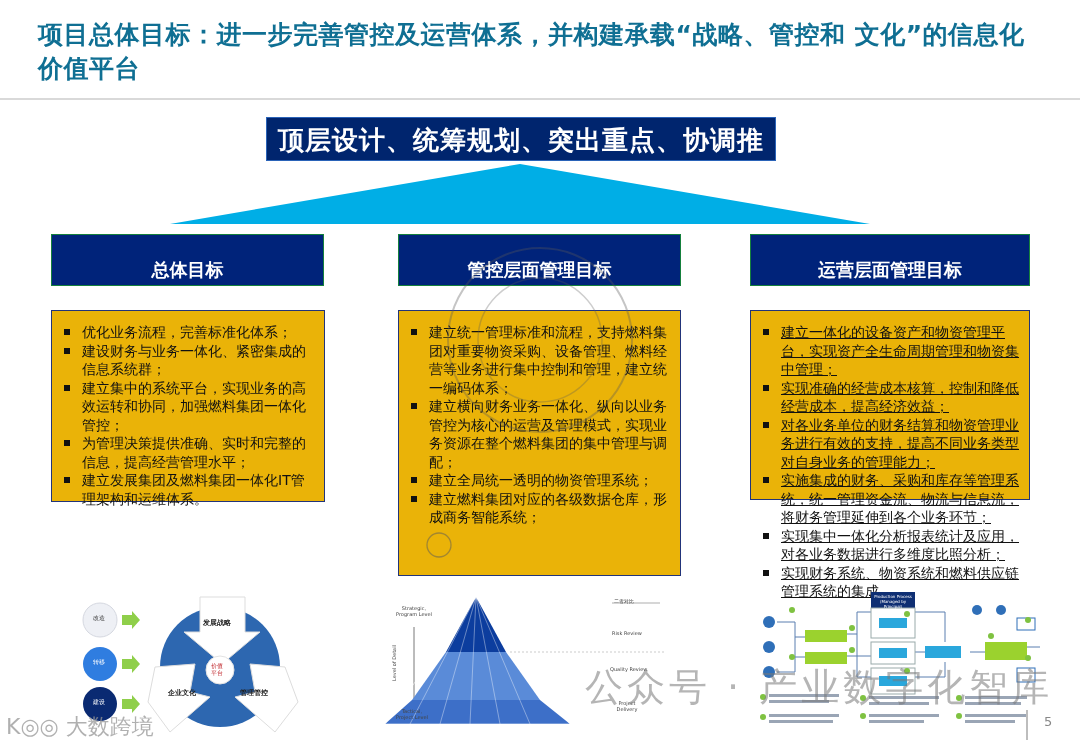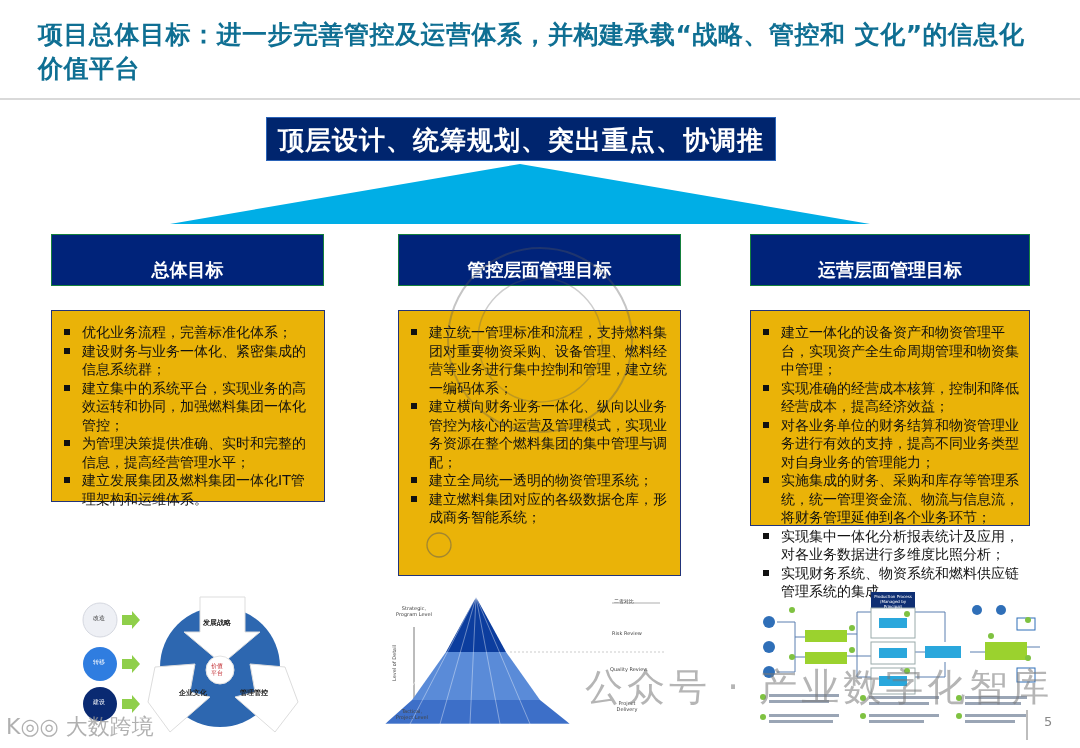--- a/index.html
+++ b/index.html
@@ -85,21 +85,21 @@
 
 <div class="col-box" style="left:398px;width:283px;height:266px;">
   <ul>
     <li>建立统一管理标准和流程，支持燃料集团对重要物资采购、设备管理、燃料经营等业务进行集中控制和管理，建立统一编码体系；</li>
     <li>建立横向财务业务一体化、纵向以业务管控为核心的运营及管理模式，实现业务资源在整个燃料集团的集中管理与调配；</li>
     <li>建立全局统一透明的物资管理系统；</li>
     <li>建立燃料集团对应的各级数据仓库，形成商务智能系统；</li>
   </ul>
 </div>
 
-<div class="col-box" style="left:750px;width:280px;height:216px;">
+<div class="col-box" style="left:750px;width:280px;height:190px;text-decoration:underline;">
   <ul>
     <li>建立一体化的设备资产和物资管理平台，实现资产全生命周期管理和物资集中管理；</li>
     <li>实现准确的经营成本核算，控制和降低经营成本，提高经济效益；</li>
     <li>对各业务单位的财务结算和物资管理业务进行有效的支持，提高不同业务类型对自身业务的管理能力；</li>
     <li>实施集成的财务、采购和库存等管理系统，统一管理资金流、物流与信息流，将财务管理延伸到各个业务环节；</li>
     <li>实现集中一体化分析报表统计及应用，对各业务数据进行多维度比照分析；</li>
     <li>实现财务系统、物资系统和燃料供应链管理系统的集成。</li>
   </ul>
 </div>
 
@@ -125,21 +125,21 @@
   <circle cx="160" cy="75" r="60" fill="#2d67b0"></circle>
   <polygon points="140,5 185,5 185,40 200,40 162,72 124,40 140,40" fill="#fff" stroke="#ddd"></polygon>
   <polygon points="95,75 135,72 130,100 150,105 110,140 88,110" fill="#fff" stroke="#ddd"></polygon>
   <polygon points="225,75 190,72 195,100 175,105 215,140 238,110" fill="#fff" stroke="#ddd"></polygon>
   <circle cx="160" cy="78" r="14" fill="#fff" stroke="#e3e3e3"></circle>
 </svg>
 <div style="position:absolute;left:93px;top:614px;font-size:6px;color:#333;">改造</div>
 <div style="position:absolute;left:93px;top:658px;font-size:6px;color:#fff;">转移</div>
 <div style="position:absolute;left:93px;top:698px;font-size:6px;color:#fff;">建设</div>
 <div style="position:absolute;left:203px;top:618px;font-size:7px;color:#222;font-weight:bold;">发展战略</div>
-<div style="position:absolute;left:179px;top:688px;font-size:7px;color:#222;font-weight:bold;">企业文化</div>
+<div style="position:absolute;left:168px;top:688px;font-size:7px;color:#222;font-weight:bold;">企业文化</div>
 <div style="position:absolute;left:240px;top:688px;font-size:7px;color:#222;font-weight:bold;">管理管控</div>
 <div style="position:absolute;left:211px;top:662px;font-size:6px;color:#c0282d;line-height:7px;text-align:center;">
   <div>价值</div>
   <div>平台</div>
 </div>
 
 <svg class="img-panel" style="left:380px;width:320px;" viewBox="0 0 320 150">
   <line x1="34" y1="35" x2="34" y2="118" stroke="#555" stroke-width="0.8"></line>
   <polygon points="96,5 66,60 126,60" fill="#0c3d9e"></polygon>
   <polygon points="66,60 126,60 160,108 32,108" fill="#5a8bd8"></polygon>

